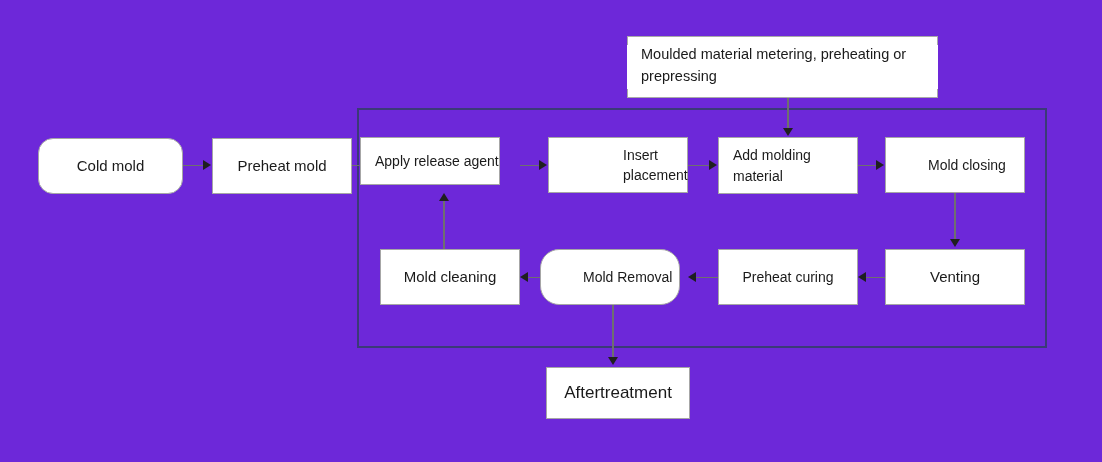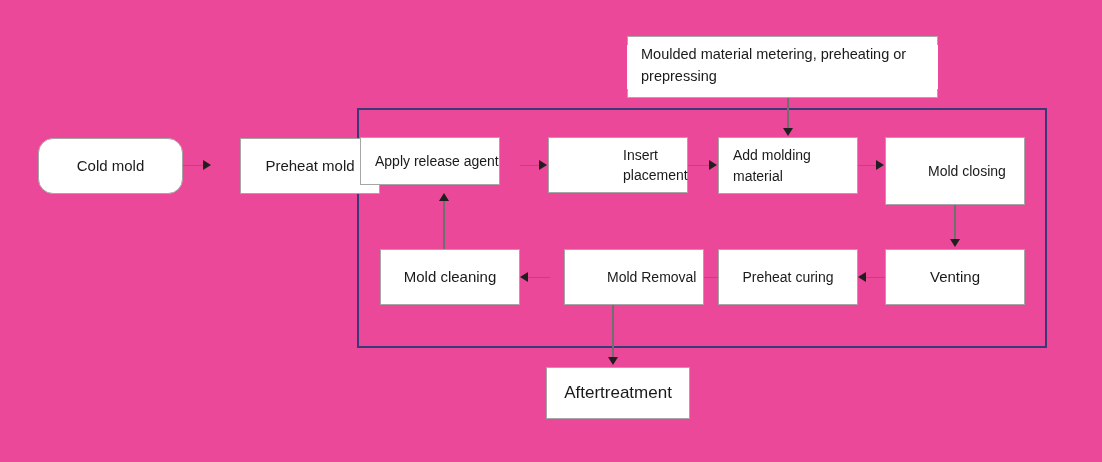--- a/index.html
+++ b/index.html
@@ -7,21 +7,21 @@
     padding: 0;
     background: #ffffff;
   }
   body {
     font-family: "Liberation Sans", sans-serif;
   }
   #canvas {
     position: relative;
     width: 1102px;
     height: 462px;
-    background: #ec4899;
+    background: #6d28d9;
     overflow: hidden;
   }
   .node {
     position: absolute;
     box-sizing: border-box;
     background: #ffffff;
     border: 1.4px solid #a6a6a6;
     color: #1a1a1a;
     font-size: 15px;
     line-height: 1.45;
@@ -124,49 +124,49 @@
     <span class="edge stub s-tr"></span>
     <span class="edge stub s-bl"></span>
     <span class="edge stub s-br"></span>
     <span>Moulded material metering, preheating or prepressing</span>
   </div>
 
   <div class="node center" style="left:38px; top:138px; width:145px; height:56px;border-radius:15px;">
     <span class="lbl">Cold mold</span>
   </div>
 
-  <div class="node center" style="left:212px; top:138px; width:140px; height:56px;margin-left:28px;">
+  <div class="node center" style="left:212px; top:138px; width:140px; height:56px;">
     <span class="lbl">Preheat mold</span>
   </div>
 
   <div class="node left sm14" style="left:360px; top:137px; width:140px; height:48px;">
     <span class="lbl">Apply release agent</span>
   </div>
 
   <div class="node indent sm14" style="left:548px; top:137px; width:140px; height:56px;padding-left:32px;">
     <span class="lbl">Insert placement</span>
   </div>
 
   <div class="node left sm14" style="left:718px; top:137px; width:140px; height:57px;">
     <span class="lbl">Add molding material</span>
   </div>
 
-  <div class="node indent sm14" style="left:885px; top:137px; width:140px; height:68px;">
+  <div class="node indent sm14" style="left:885px; top:137px; width:140px; height:56px;">
     <span class="lbl">Mold closing</span>
   </div>
 
   <div class="node center" style="left:885px; top:249px; width:140px; height:56px;">
     <span class="lbl">Venting</span>
   </div>
 
   <div class="node center sm14" style="left:718px; top:249px; width:140px; height:56px;">
     <span class="lbl">Preheat curing</span>
   </div>
 
-  <div class="node indent sm14" style="left:564px; top:249px; width:140px; height:56px;">
+  <div class="node indent sm14" style="left:540px; top:249px; width:140px; height:56px;border-radius:19px;">
     <span class="lbl">Mold Removal</span>
   </div>
 
   <div class="node center" style="left:380px; top:249px; width:140px; height:56px;">
     <span class="lbl">Mold cleaning</span>
   </div>
 
   <div class="node center small" style="left:546px; top:367px; width:144px; height:52px;">
     <span class="lbl">Aftertreatment</span>
   </div>

